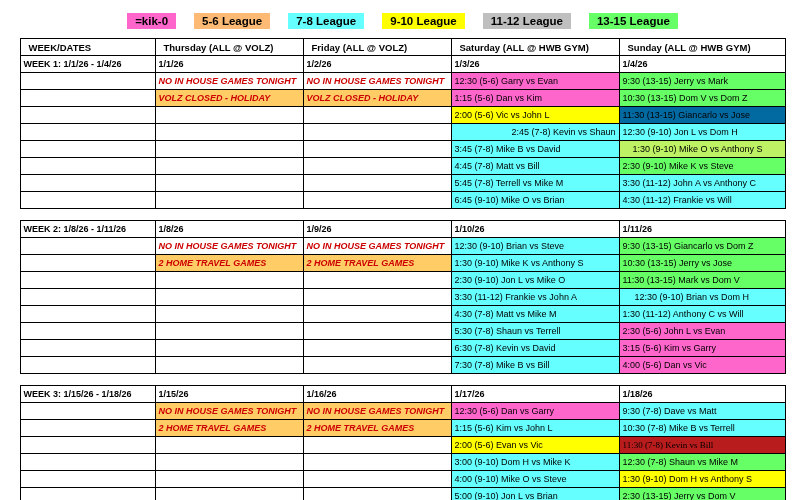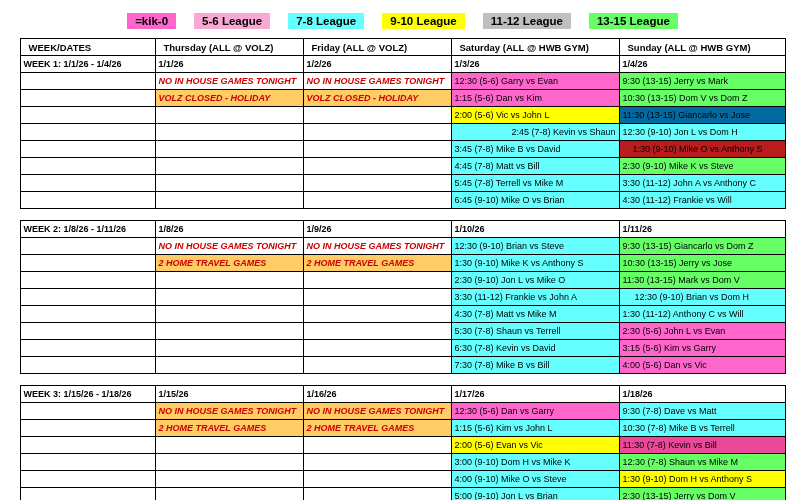--- a/index.html
+++ b/index.html
@@ -20,21 +20,21 @@
   .ital{font-style:italic;font-weight:bold;color:#cc0000;}
   .bold{font-weight:bold;}
   .spacerrow td{border-left:none;border-right:none;border-top:none;border-bottom:none;height:9px;background:#fff;}
 </style>
 </head>
 <body>
 
 <div class="page">
   <div class="legend" id="legend">
       <div class="legend-item" style="background: rgb(255, 102, 204);">=kik-0</div>
-      <div class="legend-item" style="background: #f9a8d4;">5-6 League</div>
+      <div class="legend-item" style="background: #fdba74;">5-6 League</div>
       <div class="legend-item" style="background: rgb(102, 255, 255);">7-8 League</div>
       <div class="legend-item" style="background: rgb(255, 255, 0);">9-10 League</div>
       <div class="legend-item" style="background: rgb(191, 191, 191);">11-12 League</div>
       <div class="legend-item" style="background: rgb(102, 255, 102);">13-15 League</div>
     </div>
   <table>
     <colgroup>
       <col class="col0">
         <col class="col1">
         <col class="col2">
@@ -82,21 +82,21 @@
           <td></td>
           <td></td>
           <td style="background: rgb(102, 255, 255); text-align: right;">2:45 (7-8) Kevin vs Shaun</td>
           <td style="background: rgb(102, 255, 255);">12:30 (9-10) Jon L vs Dom H</td>
         </tr>
         <tr>
           <td></td>
           <td></td>
           <td></td>
           <td style="background: rgb(102, 255, 255);">3:45 (7-8) Mike B vs David</td>
-          <td style="background: #b91c1c; padding-left: 13px;">1:30 (9-10) Mike O vs Anthony S</td>
+          <td style="background: #bef264; padding-left: 13px;">1:30 (9-10) Mike O vs Anthony S</td>
         </tr>
         <tr>
           <td></td>
           <td></td>
           <td></td>
           <td style="background: rgb(102, 255, 255);">4:45 (7-8) Matt vs Bill</td>
           <td style="background: rgb(102, 255, 102);">2:30 (9-10) Mike K vs Steve</td>
         </tr>
         <tr>
           <td></td>
@@ -208,21 +208,21 @@
           <td class="ital" style="background: rgb(255, 204, 102);">2 HOME TRAVEL GAMES</td>
           <td class="ital" style="background: rgb(255, 204, 102);">2 HOME TRAVEL GAMES</td>
           <td style="background: rgb(102, 255, 255);">1:15 (5-6) Kim vs John L</td>
           <td style="background: rgb(102, 255, 255);">10:30 (7-8) Mike B vs Terrell</td>
         </tr>
         <tr>
           <td></td>
           <td></td>
           <td></td>
           <td style="background: rgb(255, 255, 0);">2:00 (5-6) Evan vs Vic</td>
-          <td style="background: #ec4899;">11:30 (7-8) Kevin vs Bill</td>
+          <td style="background: #b91c1c; font-family: Liberation Serif, serif;">11:30 (7-8) Kevin vs Bill</td>
         </tr>
         <tr>
           <td></td>
           <td></td>
           <td></td>
           <td style="background: rgb(102, 255, 255);">3:00 (9-10) Dom H vs Mike K</td>
           <td style="background: rgb(102, 255, 102);">12:30 (7-8) Shaun vs Mike M</td>
         </tr>
         <tr>
           <td></td>

